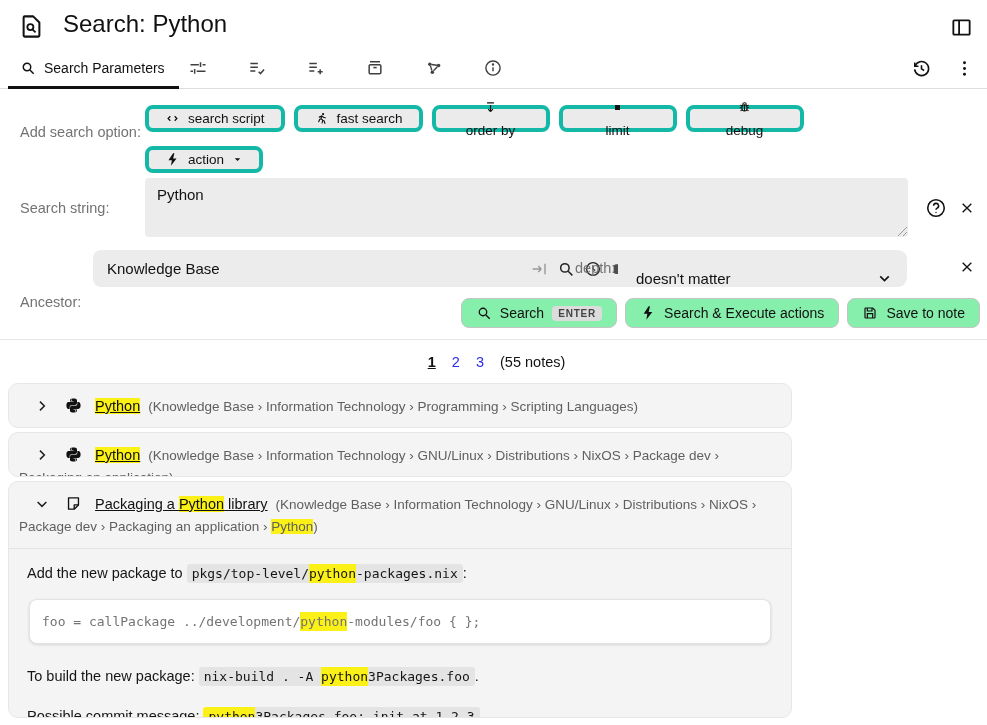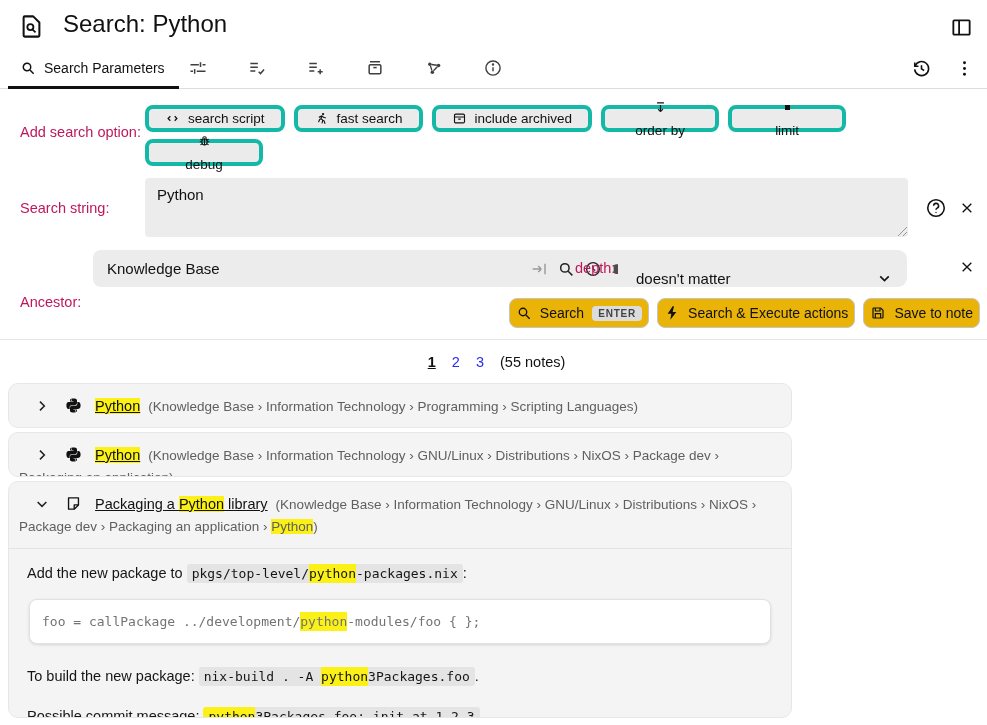--- a/index.html
+++ b/index.html
@@ -17,21 +17,21 @@
   .ribbon { position:absolute; top:50px; left:0; right:0; height:39px; border-bottom:1px solid #ddd; }
   .tab-active { position:absolute; left:8px; top:0; height:39px; display:flex; align-items:center; gap:8px;
                 padding:0 14px 0 12px; border-bottom:3px solid #111; font-size:14px; color:#111; cursor:pointer; }
   .tab-active svg { width:16px; height:16px; }
   .ribbon-icons { position:absolute; left:188px; top:0; height:36px; display:flex; align-items:center; gap:39px; color:#3f3f3f; }
   .ribbon-icons .ric { width:20px; height:20px; cursor:pointer; }
   .ribbon-right { position:absolute; right:12px; top:0; height:36px; display:flex; align-items:center; gap:22px; color:#111; }
   .ribbon-right .ric { width:21px; height:21px; cursor:pointer; }
 
   
-  .form-label { position:absolute; font-size:14.5px; color:#be185d; }
+  .form-label { position:absolute; font-size:14.5px; color:#737373; }
   .opt-buttons { position:absolute; left:145px; top:105px; width:775px; display:flex; flex-wrap:wrap; gap:7px 9px; }
   .flex-break { flex-basis:100%; height:0; }
   .opt-btn { display:inline-flex; align-items:center; justify-content:center; gap:8px; height:27px; padding:0 16px;
              background:#ebebeb; border:4px solid #14b8a6; border-radius:8px; font-size:13.5px; color:#111;
              font-family:"Liberation Sans", sans-serif; cursor:pointer; }
   .opt-btn svg { width:15px; height:15px; flex:0 0 auto; }
   .opt-btn.wide { min-width:118px;flex-direction:column; }
 
   .search-textarea { position:absolute; left:145px; top:178px; width:763px; height:59px; background:#ececec;
                      border:none; border-radius:4px; padding:8px 12px; font-size:15px; font-family:"Liberation Sans", sans-serif;
@@ -46,21 +46,21 @@
   .ancestor-input { flex:1; height:100%; background:transparent; border:none; outline:none; padding:0 8px 0 14px;
                     font-size:15px; font-family:"Liberation Sans", sans-serif; color:#111; }
   .ancestor-box .aic { width:18px; height:18px; margin-left:9px; cursor:pointer; flex:0 0 auto; }
 
   .depth-select { position:absolute; left:618px; top:250px; width:289px; height:37px; background:#ececec; border-radius:9px;
                   display:flex; align-items:flex-end; padding:0 14px 0 18px; font-size:15px; color:#111; cursor:pointer; }
   .depth-select .val { flex:1; }
   .depth-select svg { width:17px; height:17px; }
 
   .action-row { position:absolute; top:298px; right:7px; display:flex; gap:8px; }
-  .act-btn { display:inline-flex; align-items:center; gap:8px; height:30px; padding:0 6px; background:#eab308;
+  .act-btn { display:inline-flex; align-items:center; gap:8px; height:30px; padding:0 14px; background:#86efac;
              border:1px solid #c4c4c4; border-radius:8px; font-size:14px; color:#111;
              font-family:"Liberation Sans", sans-serif; cursor:pointer; }
   .act-btn svg { width:16px; height:16px; }
   .kbd { background:#dcdcdc; border-radius:4px; font-size:10px; letter-spacing:0.8px; padding:2px 6px; color:#444; font-weight:bold; }
 
   .section-divider { position:absolute; top:339px; left:0; right:0; height:1px; background:#e6e6e6; }
 
   
   .pagination { position:absolute; top:354px; left:0; width:987px; text-align:center; font-size:14.5px; }
   .pagination .cur { font-weight:bold; text-decoration:underline; color:#111; margin:0 6px; }
@@ -184,27 +184,20 @@
       </svg>
       <span>search script</span>
     </button>
     <button class="opt-btn">
       <svg viewBox="0 0 24 24" fill="none" stroke="currentColor" stroke-width="1.8" stroke-linecap="round">
         <circle cx="14.5" cy="4.8" r="1.8" fill="currentColor" stroke="none"></circle>
         <path d="M8.5 9.8l4-2 2.6 2.2 3 .9M12.5 7.8l-1.2 4.7 2.7 2.1-1 4.6M11.3 12.5l-2.2 1-1.6 3.6M14 14.6l2.4 1.6 1 3.6"></path>
       </svg>
       <span>fast search</span>
     </button>
-    <button class="opt-btn">
-      <svg viewBox="0 0 24 24" fill="none" stroke="currentColor" stroke-width="1.8">
-        <rect x="4" y="5" width="16" height="14" rx="2"></rect>
-          <path d="M4 9.5h16M10 13h4"></path>
-      </svg>
-      <span>include archived</span>
-    </button>
     <button class="opt-btn wide">
       <svg viewBox="0 0 24 24" fill="none" stroke="currentColor" stroke-width="1.9">
         <path d="M6.5 4.5h11M12 8v10.5M12 18.5l-3.8-3.8M12 18.5l3.8-3.8"></path>
       </svg>
       <span>order by</span>
     </button>
     <button class="opt-btn wide">
       <svg viewBox="0 0 24 24">
         <rect x="8" y="8" width="8" height="8" fill="currentColor"></rect>
       </svg>

